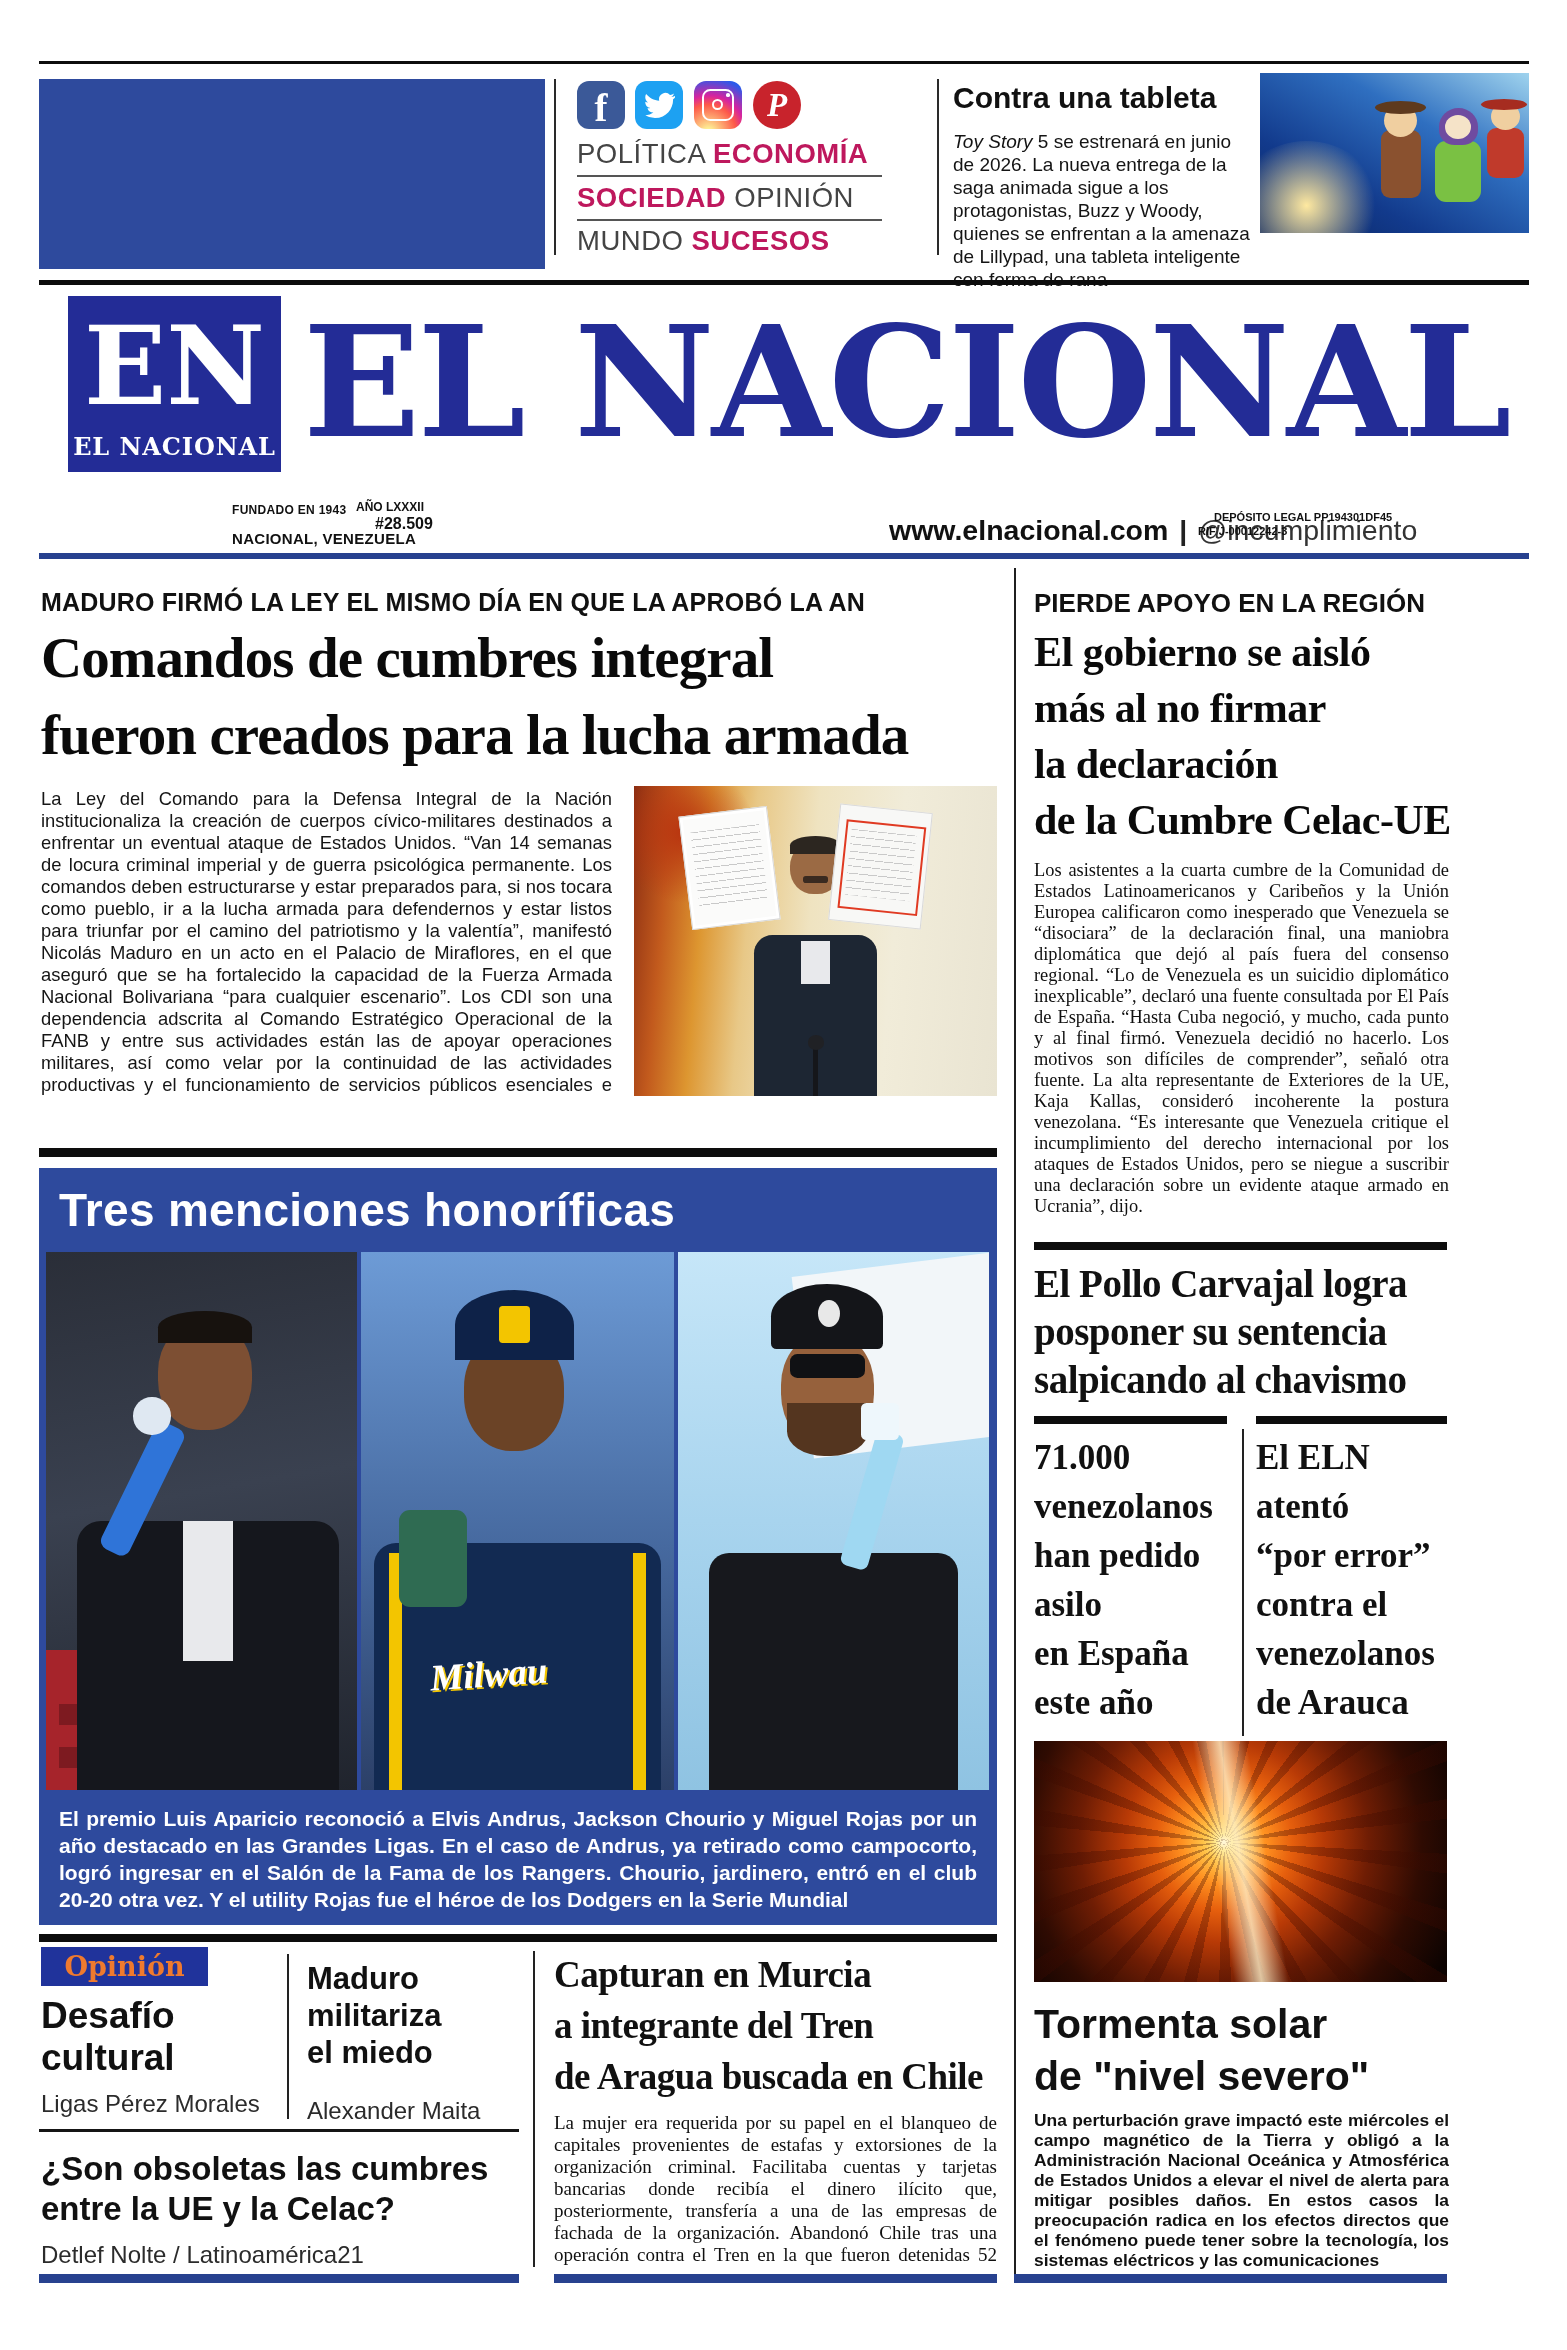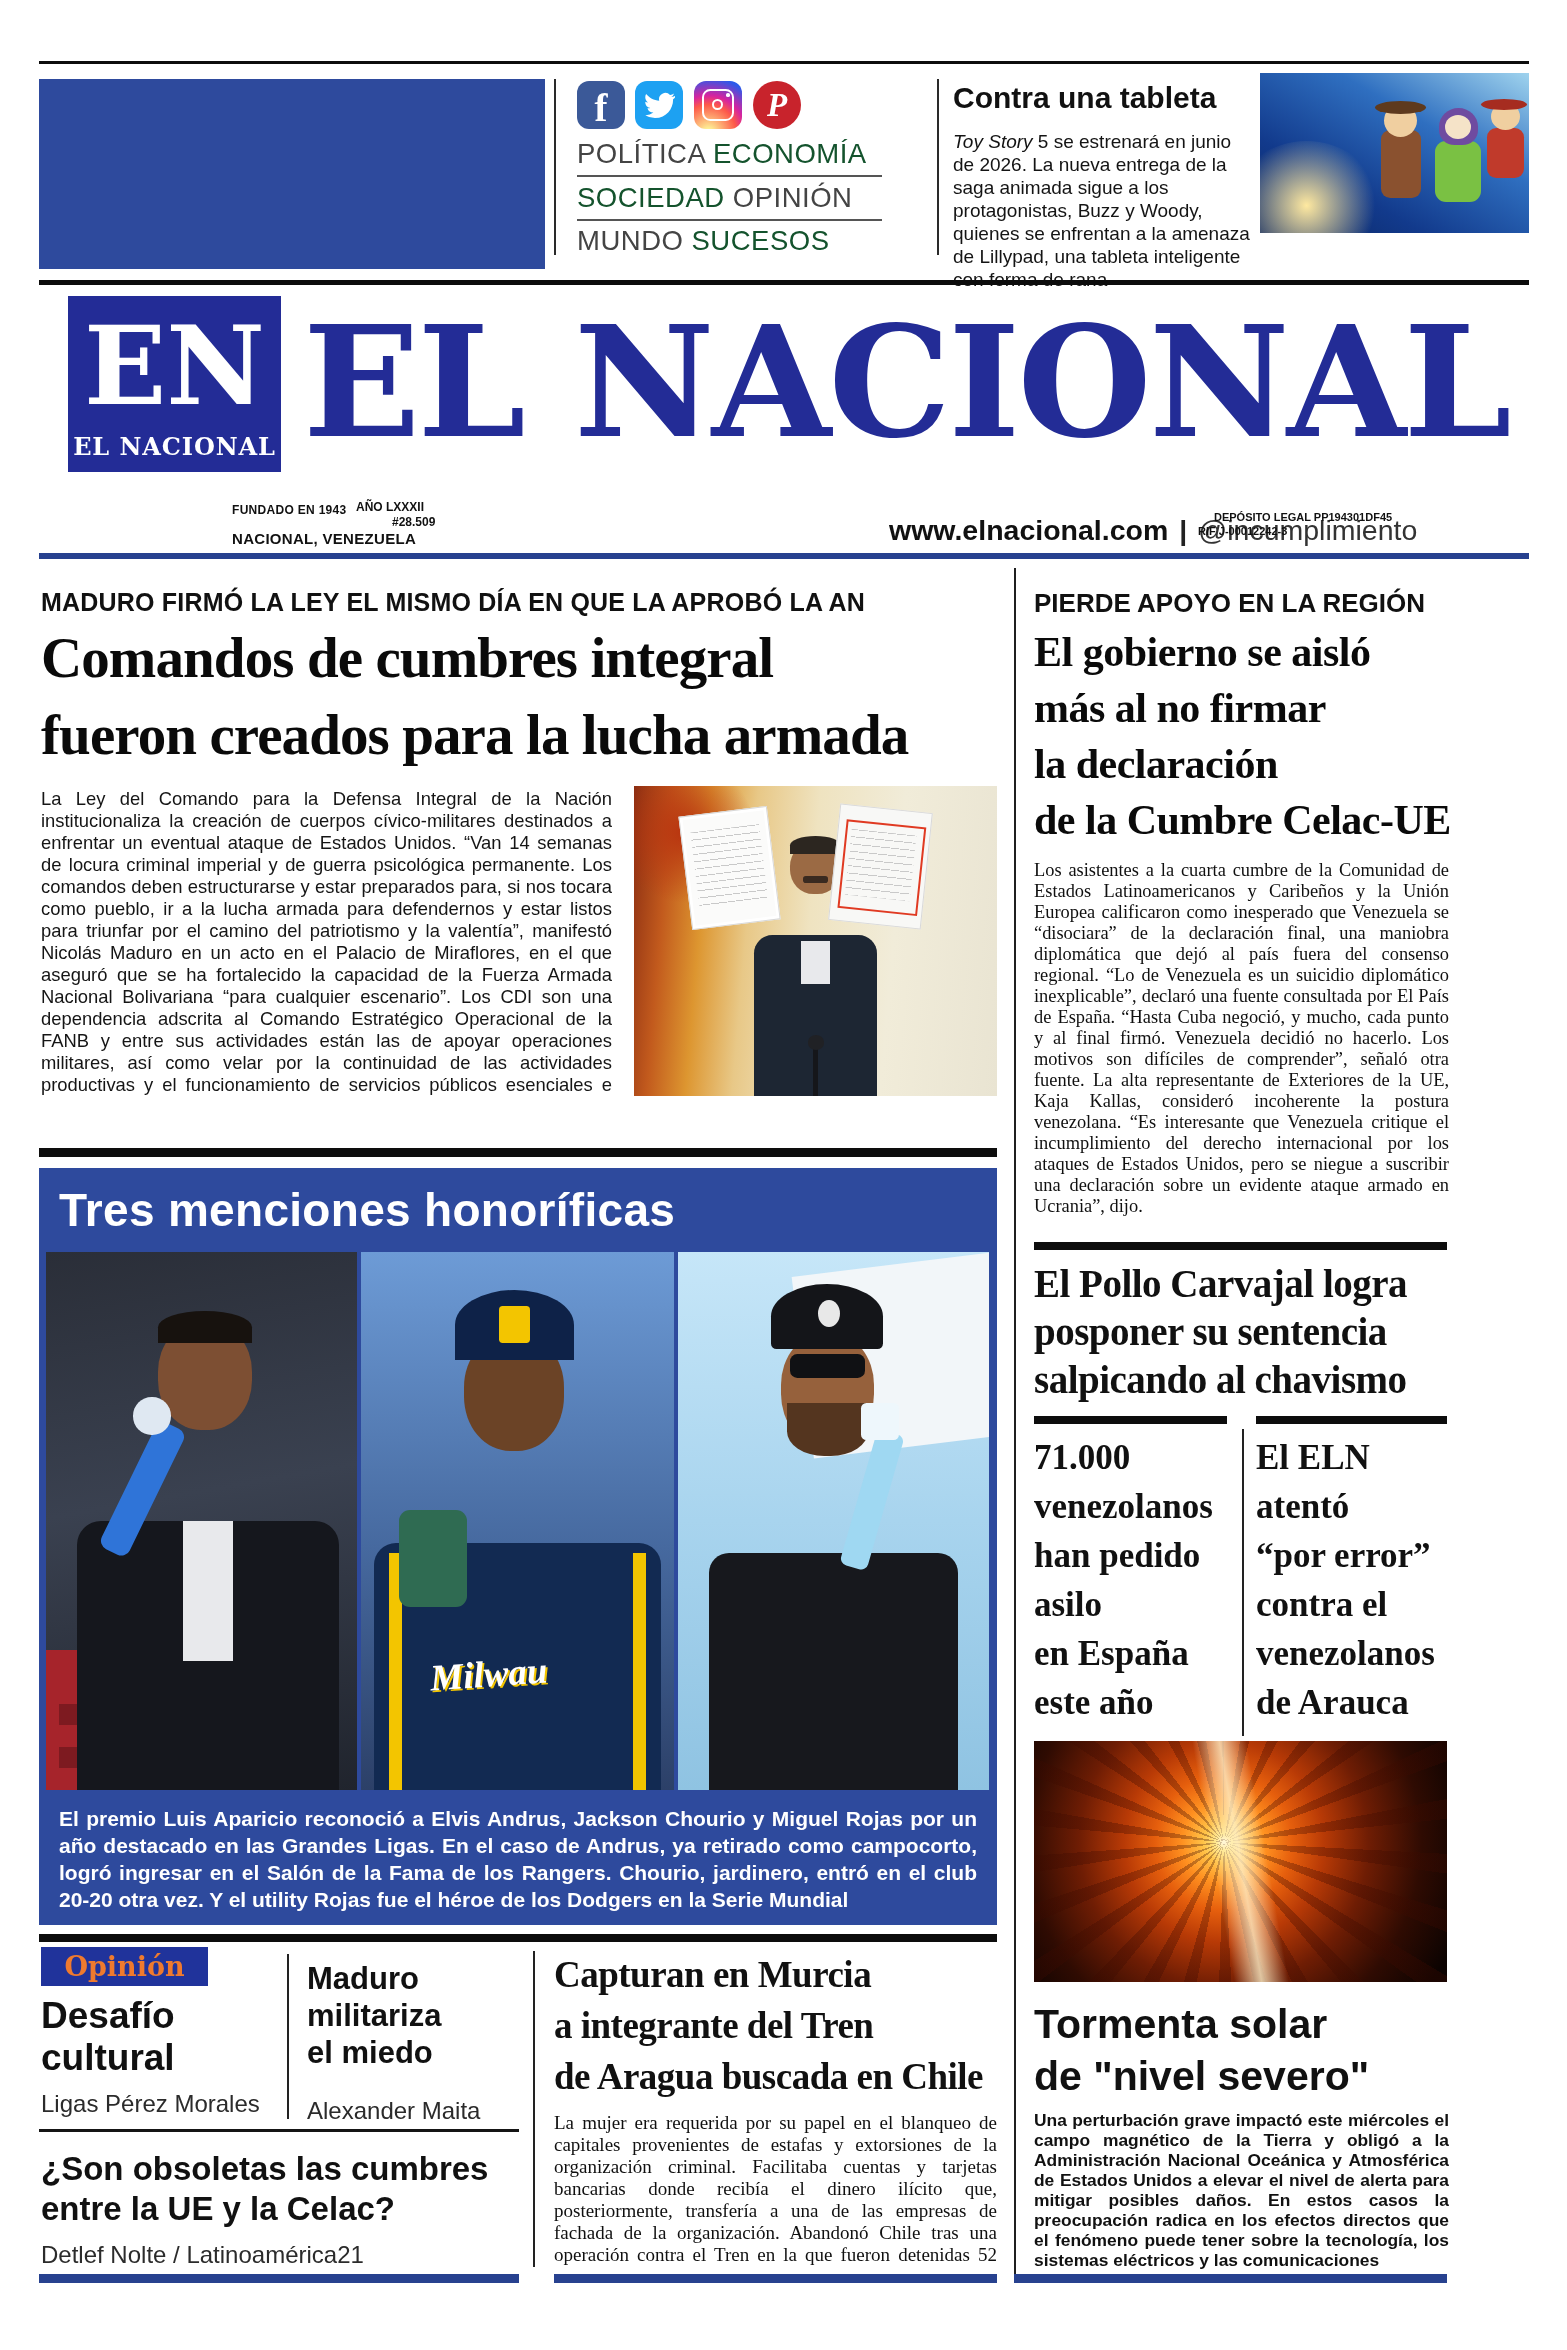--- a/index.html
+++ b/index.html
@@ -10,21 +10,21 @@
   .slab{font-family:"DejaVu Serif",serif;}
   .prl{white-space:pre-line;}
   .jt{text-align:justify;}
   .b{font-weight:bold;}
   .rule{background:#0d0d0d;}
   .bluerule{background:#27418f;}
   .vline{background:#2a2a2a;}
   .icon{width:48px;height:48px;border-radius:12px;display:flex;align-items:center;justify-content:center;}
   .secrow{font-size:27.5px;letter-spacing:0.5px;color:#2e2e2e;white-space:nowrap;}
   .secrow .lt{font-weight:400;color:#444;}
-  .secrow .bd{font-weight:normal;color:#14532d;}
+  .secrow .bd{font-weight:bold;color:#be185d;}
   .photo{overflow:hidden;position:absolute;}
   .photo div{position:absolute;}
   .capwhite{color:#fff;}
   .byline{font-size:24px;color:#2b2b2b;font-weight:400;}
 </style>
 </head>
 <body>
 
 <div id="page">
 
@@ -90,21 +90,21 @@
 
   <div class="abs" style="left:68px;top:296px;width:213px;height:176px;background:#232c96;text-align:center;">
     <div class="slab" style="color:#fff;font-weight:bold;font-size:108px;line-height:127px;margin-top:7.3px;">EN</div>
     <div class="slab" style="color:#fff;font-weight:bold;font-size:24px;letter-spacing:0.9px;margin-top:1.8px;">EL NACIONAL</div>
   </div>
 
   <div class="abs slab" style="left:303px;top:292px;width:1231px;font-weight:bold;font-size:154px;line-height:180px;color:#232c96;letter-spacing:-2.8px;white-space:nowrap;">EL NACIONAL</div>
 
   <div class="abs b" style="left:232px;top:503px;font-size:12px;letter-spacing:0.3px;">FUNDADO EN 1943</div>
   <div class="abs b" style="left:356px;top:500px;font-size:12px;">AÑO LXXXII</div>
-  <div class="abs b" style="left:392px;top:515px;font-size:12px;">#28.509</div>
+  <div class="abs b" style="left:375px;top:515px;font-size:16px;">#28.509</div>
   <div class="abs b" style="left:232px;top:530px;font-size:15px;letter-spacing:0.3px;">NACIONAL, VENEZUELA</div>
 
   <div class="abs" style="left:889px;top:514px;display:flex;gap:11px;align-items:baseline;">
     <span class="b" style="font-size:28.5px;">www.elnacional.com</span>
     <span style="font-size:28.5px;font-weight:bold;color:#222;">|</span>
     <span style="font-size:28.5px;font-weight:400;color:#333;">@incumplimiento</span>
   </div>
   <div class="abs b" style="left:1198px;top:511px;font-size:11px;margin-left:16px;">DEPÓSITO LEGAL PP194301DF45</div>
   <div class="abs b" style="left:1198px;top:525px;font-size:11px;">RIF J-00012242-3</div>
 

